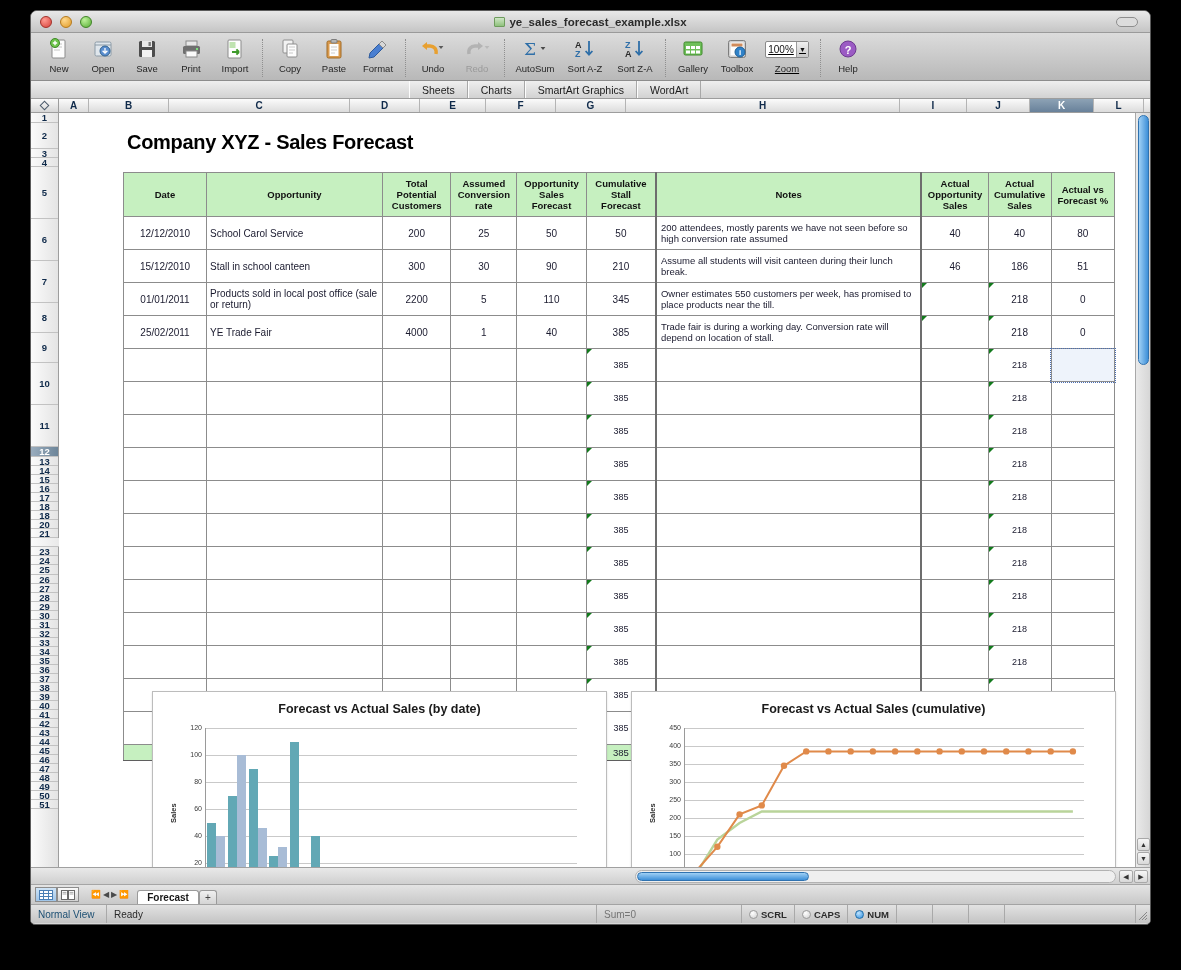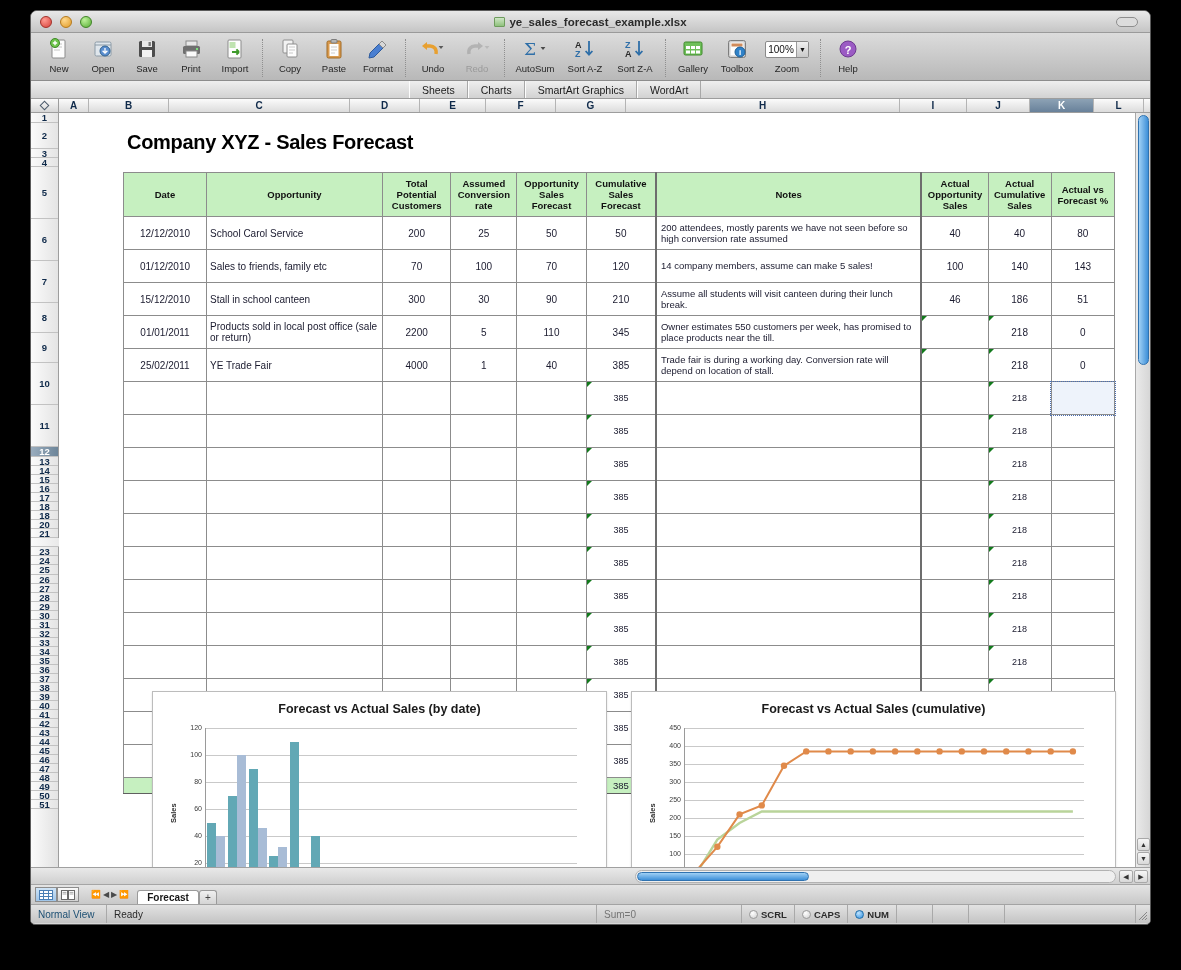--- a/index.html
+++ b/index.html
@@ -57,21 +57,21 @@
   .tgroup { display: flex; }
   .tsep { width: 1px; margin: 3px 5px 0 5px; border-left: 1px dotted #8f8f8f; height: 38px; }
   .tbtn {
     width: 44px; text-align: center; cursor: default;
     display: flex; flex-direction: column; align-items: center;
   }
   .tbtn .ic { height: 26px; display: flex; align-items: center; justify-content: center; }
   .tbtn .lb { font-size: 9.5px; color: #272727; margin-top: 1px; white-space: nowrap; }
   .tbtn.dis .lb { color: #9a9a9a; }
   .tbtn.dis .ic { opacity: .42; }
-  .tb-zoom { width: 56px; }
+  .tb-zoom { width: 56px; text-decoration: underline; }
   .zoombox {
     width: 44px; height: 17px; background: #fff; border: 1px solid #8a8a8a;
     border-radius: 2px; font-size: 10px; line-height: 15px; text-align: center;
     display: flex; align-items: center; justify-content: center; color: #111;
   }
   .zoombox .zc { flex: 1; }
   .zoombox .zarr {
     width: 12px; height: 15px; background: linear-gradient(to bottom,#f0f0f0,#c9c9c9);
     border-left: 1px solid #9b9b9b; font-size: 7px; line-height: 15px;
   }
@@ -561,51 +561,39 @@
       <div id="sheet-title">Company XYZ - Sales Forecast</div>
 
       <table id="dtable">
         <thead>
           <tr>
             <th style="width:84px">Date</th>
             <th style="width:180px">Opportunity</th>
             <th style="width:69px">Total Potential Customers</th>
             <th style="width:66px">Assumed Conversion rate</th>
             <th style="width:70px">Opportunity Sales Forecast</th>
-            <th style="width:70px">Cumulative Sales Forecast</th>
+            <th style="width:70px">Cumulative Stall Forecast</th>
             <th class="thick-l thick-r" style="width:273px">Notes</th>
             <th style="width:67px">Actual Opportunity Sales</th>
             <th style="width:63px">Actual Cumulative Sales</th>
             <th style="width:64px">Actual vs Forecast %</th>
           </tr>
         </thead>
         <tbody id="tbody-rows">
             <tr class="rowdash">
               <td>12/12/2010</td>
               <td class="tl-left">School Carol Service</td>
               <td>200</td>
               <td>25</td>
               <td>50</td>
               <td>50</td>
               <td class="notes thick-l thick-r">200 attendees, mostly parents we have not seen before so high conversion rate assumed</td>
               <td>40</td>
               <td>40</td>
               <td>80</td>
-            </tr>
-            <tr class="rowdash">
-              <td>01/12/2010</td>
-              <td class="tl-left">Sales to friends, family etc</td>
-              <td>70</td>
-              <td>100</td>
-              <td>70</td>
-              <td>120</td>
-              <td class="notes thick-l thick-r">14 company members, assume can make 5 sales!</td>
-              <td>100</td>
-              <td>140</td>
-              <td>143</td>
             </tr>
             <tr class="rowdash">
               <td>15/12/2010</td>
               <td class="tl-left">Stall in school canteen</td>
               <td>300</td>
               <td>30</td>
               <td>90</td>
               <td>210</td>
               <td class="notes thick-l thick-r">Assume all students will visit canteen during their lunch break.</td>
               <td>46</td>

